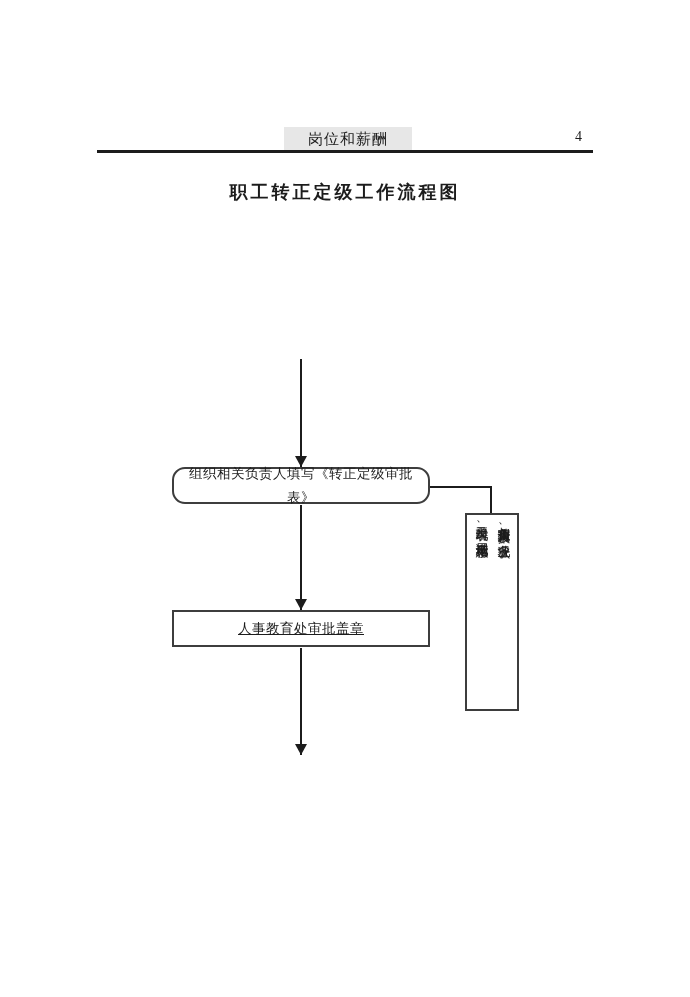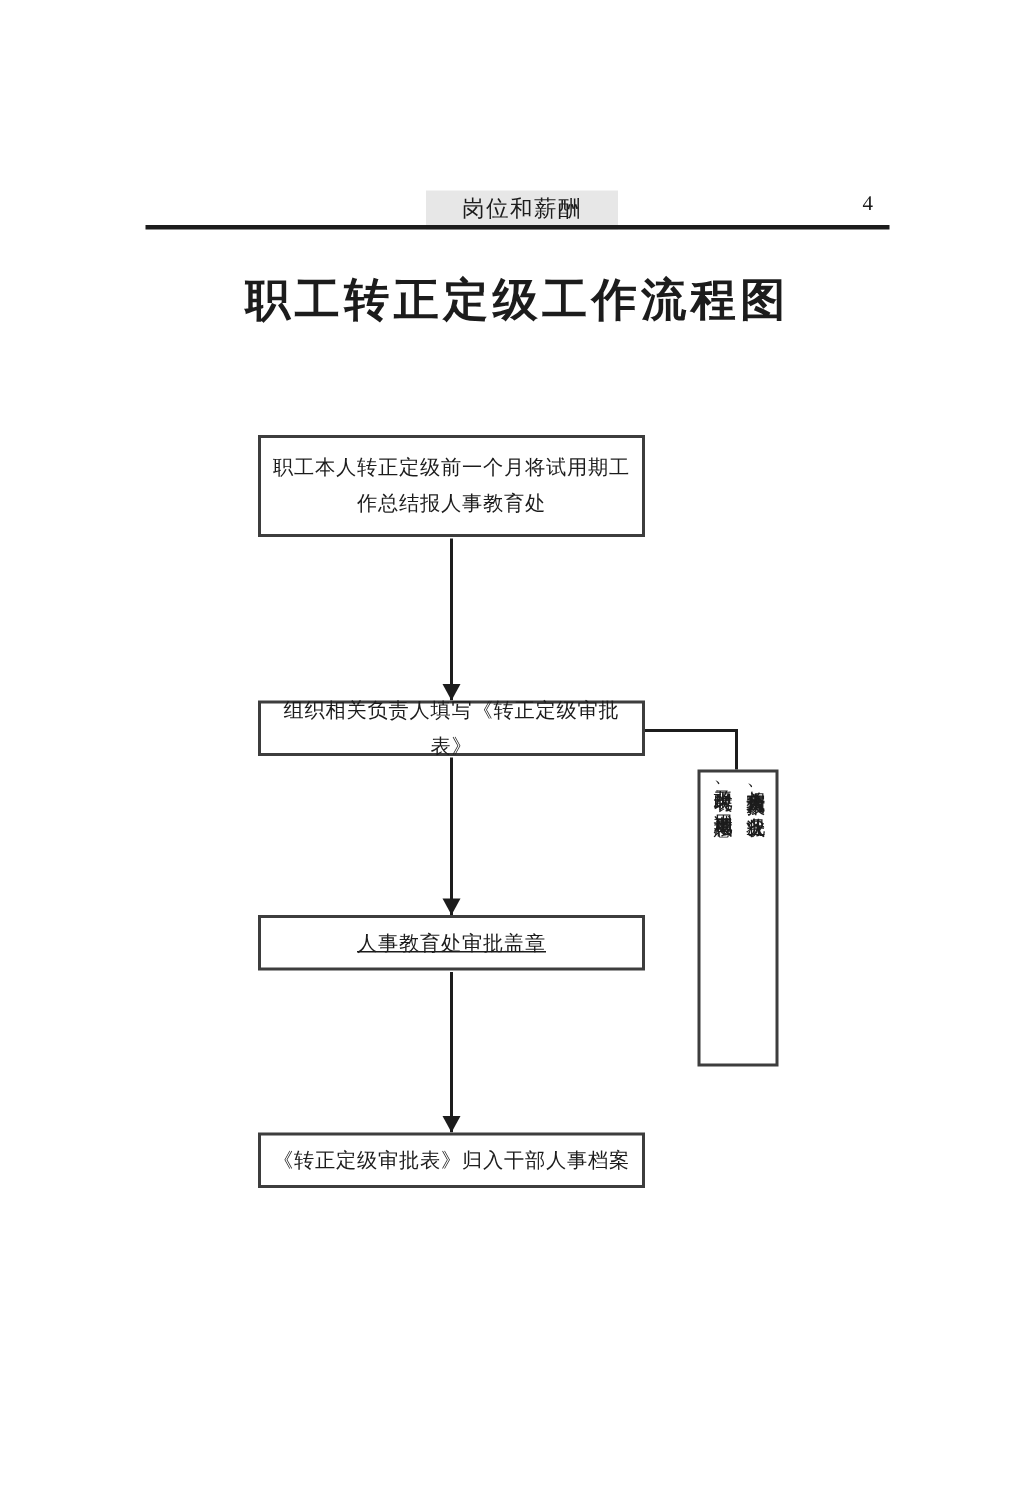--- a/index.html
+++ b/index.html
@@ -36,38 +36,38 @@
     position:absolute;top:150px;left:97px;
     width:496px;height:3px;
     background:var(--ink);
   }
 
   
   .doc-title{
     position:absolute;top:180px;left:0;right:0;
     text-align:center;
     font-family:"Liberation Sans","DejaVu Sans",sans-serif;
-    font-size:30px;font-weight:bold;
+    font-size:18px;font-weight:bold;
     letter-spacing:3px;
     white-space:nowrap;
   }
 
   
   .flow-box{
     position:absolute;left:172px;width:258px;
     border:2px solid var(--box-border);
     background:#ffffff;
     display:flex;align-items:center;justify-content:center;
     text-align:center;
     font-size:13.5px;line-height:1.75;
     letter-spacing:0.5px;
     padding:2px 6px;
   }
   .box-1{top:290px;height:68px;}
-  .box-2{top:467px;height:37px;}
+  .box-2{top:467px;height:37px;border-radius:13px;}
   .box-3{top:610px;height:37px;text-decoration:underline;}
   .box-4{top:755px;height:37px;}
 
   
   .v-arrow{
     position:absolute;left:300px;width:2px;
     background:var(--ink);
   }
   .arrow-1{top:359px;height:108px;}
   .arrow-2{top:505px;height:105px;}
@@ -115,21 +115,20 @@
 <div class="page">
 
   <div class="header-band">岗位和薪酬</div>
 
   <div class="page-number">4</div>
 
   <div class="header-rule"></div>
 
   <div class="doc-title">职工转正定级工作流程图</div>
 
-  <div class="flow-box box-1">职工本人转正定级前一个月将试用期工作总结报人事教育处</div>
 
   <div class="v-arrow arrow-1">
     <span class="head"></span>
   </div>
 
   <div class="flow-box box-2">组织相关负责人填写《转正定级审批表》</div>
 
   <div class="conn-h"></div>
   <div class="conn-v"></div>
 
@@ -143,15 +142,14 @@
   <div class="v-arrow arrow-2">
     <span class="head"></span>
   </div>
 
   <div class="flow-box box-3">人事教育处审批盖章</div>
 
   <div class="v-arrow arrow-3">
     <span class="head"></span>
   </div>
 
-  <div class="flow-box box-4">《转正定级审批表》归入干部人事档案</div>
 
 </div>
 
 </body></html>

